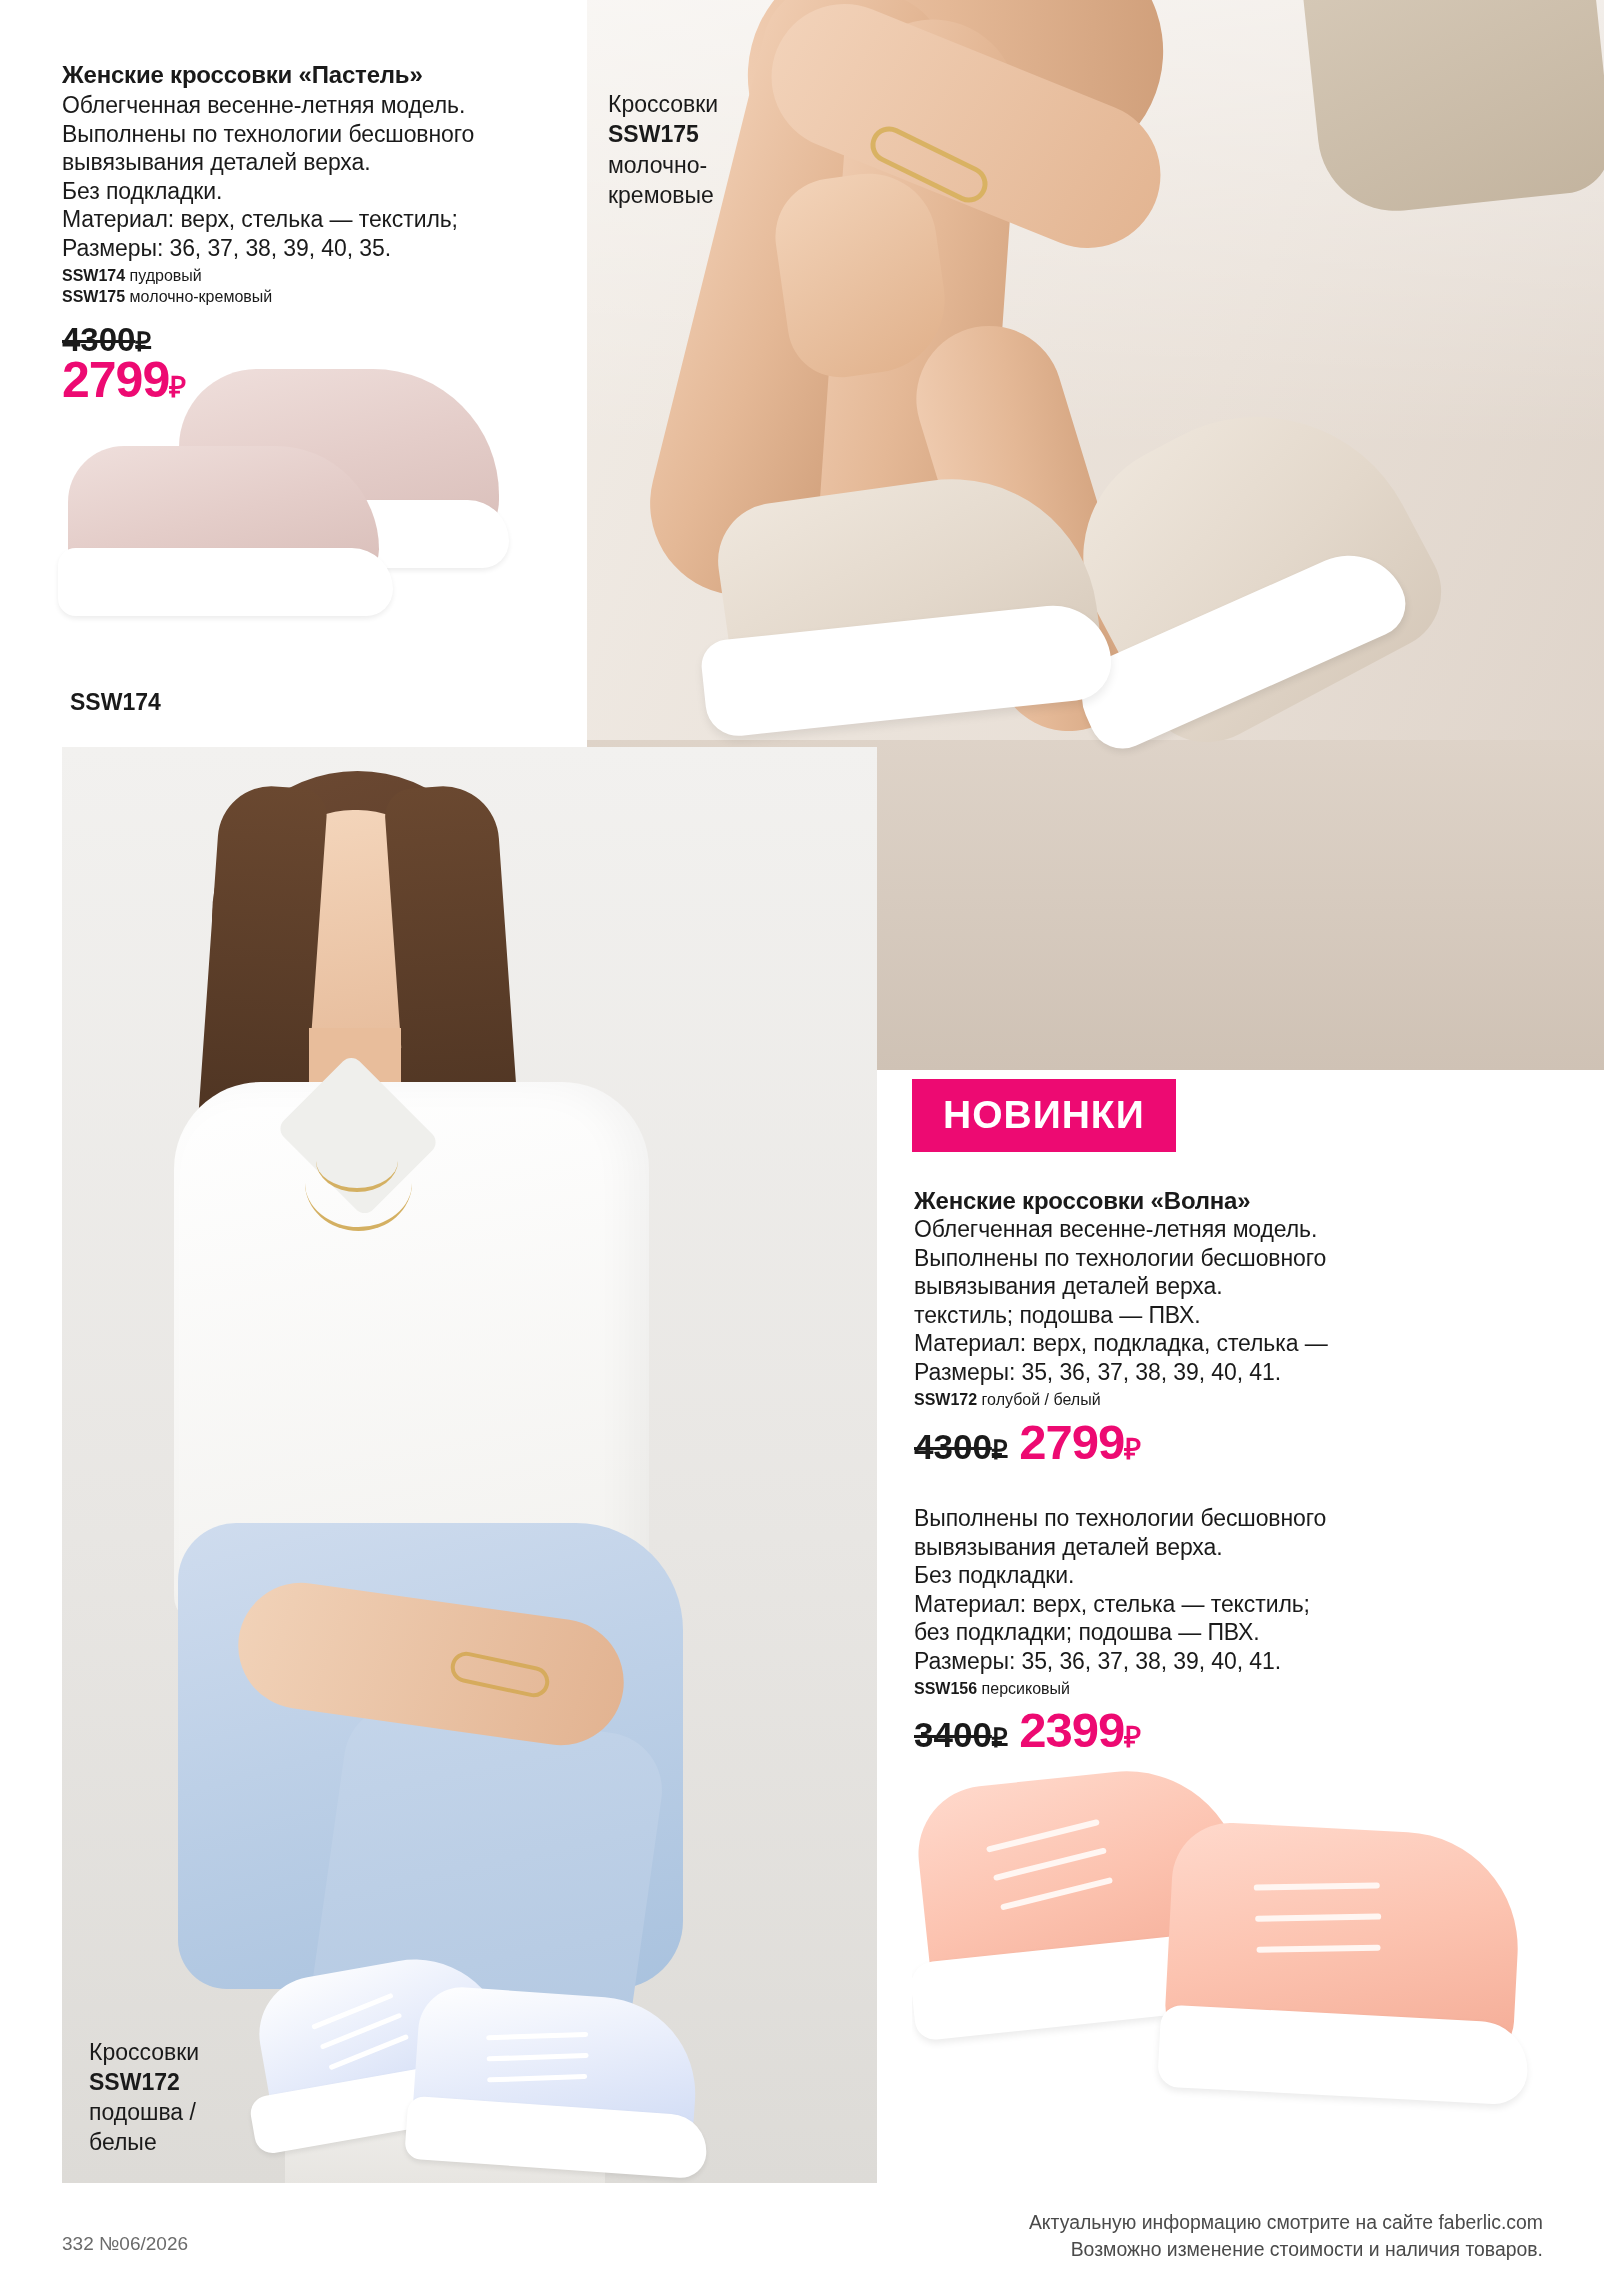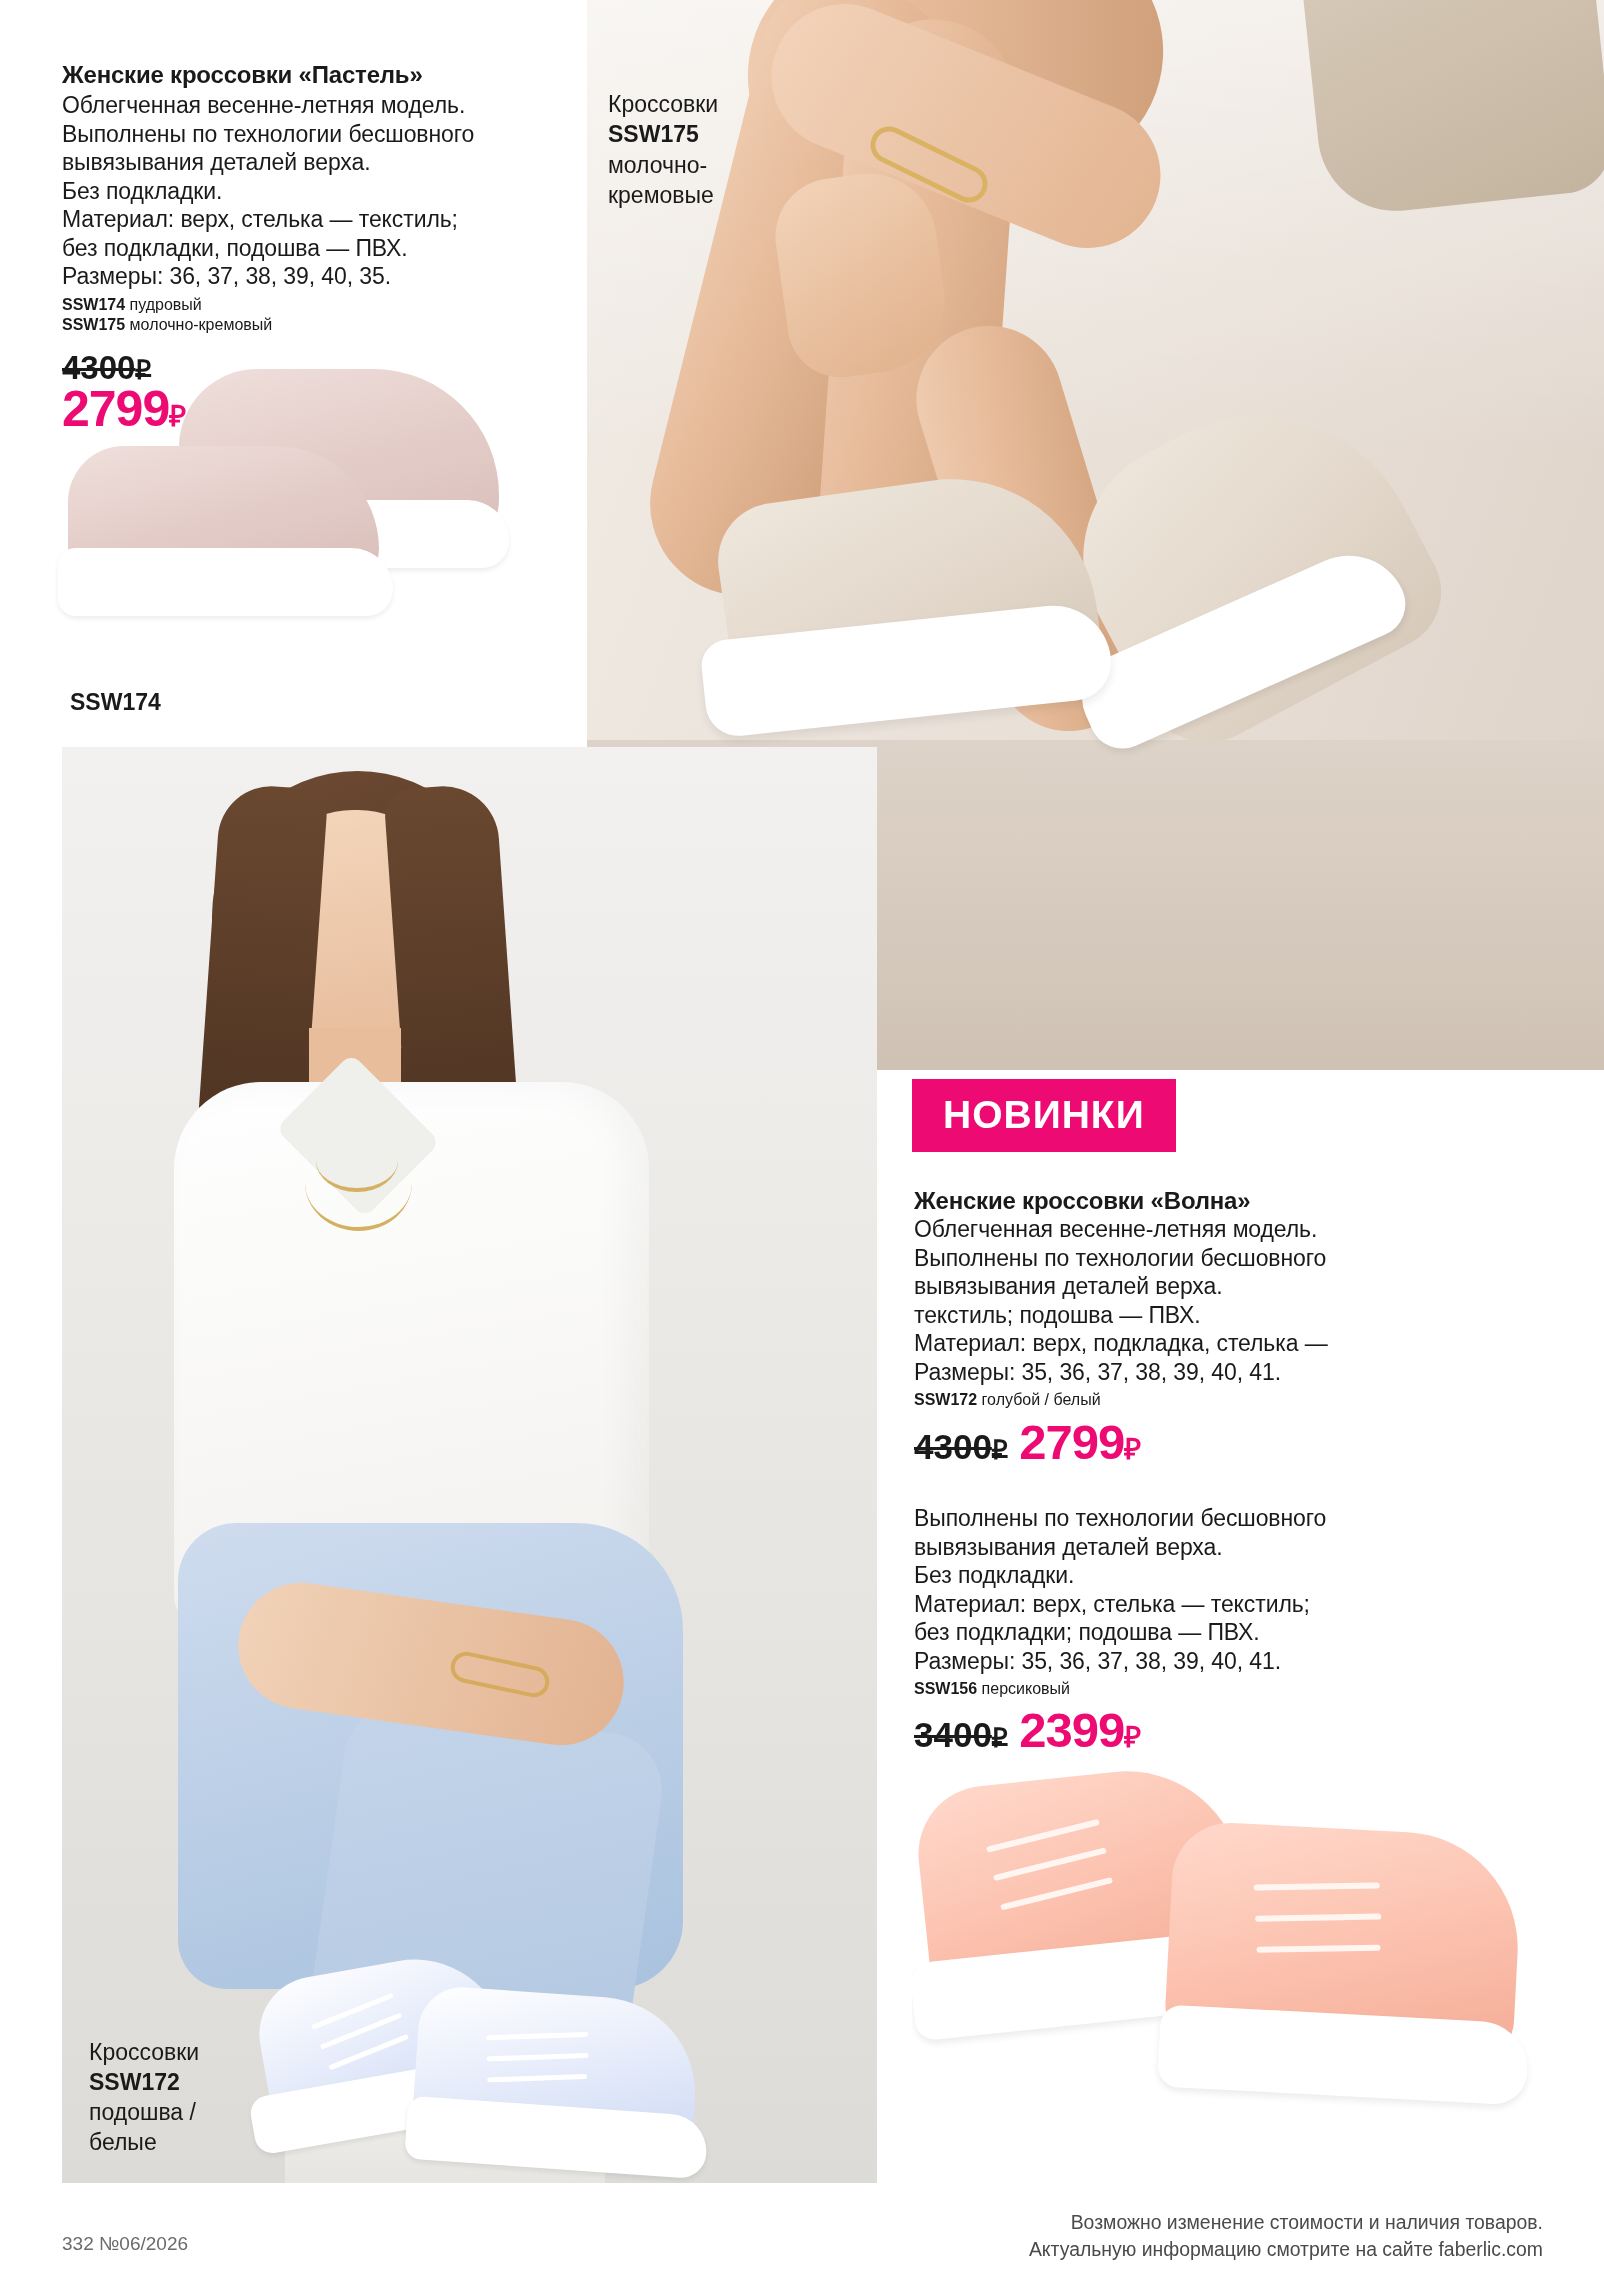--- a/index.html
+++ b/index.html
@@ -501,21 +501,20 @@
 <div class="page">
 
   <div id="left-col">
     <div class="h-title">Женские кроссовки «Пастель»</div>
     <div class="body-text">
       <div>Облегченная весенне-летняя модель.</div>
       <div>Выполнены по технологии бесшовного</div>
       <div>вывязывания деталей верха.</div>
       <div>Без подкладки.</div>
       <div>Материал: верх, стелька — текстиль;</div>
-      <div>без подкладки, подошва — ПВХ.</div>
       <div>Размеры: 36, 37, 38, 39, 40, 35.</div>
     </div>
     <div class="code-line" style="margin-top:3.9px;">
       <b>SSW174</b>
       <span>пудровый</span>
     </div>
     <div class="code-line">
       <b>SSW175</b>
       <span>молочно-кремовый</span>
     </div>
@@ -656,18 +655,18 @@
       <div class="peach-lace" style="left:88px;top:118px;width:124px;transform:rotate(-4deg);"></div>
     </div>
     <div id="peach-b-sole"></div>
   </div>
 
   <div id="footer-left">
     <span>332</span>
     <span>№06/2026</span>
   </div>
   <div id="footer-right">
+    <div>Актуальную информацию смотрите на сайте faberlic.com</div>
     <div>Возможно изменение стоимости и наличия товаров.</div>
-    <div>Актуальную информацию смотрите на сайте faberlic.com</div>
   </div>
 
 </div>
 
 
 </body></html>

